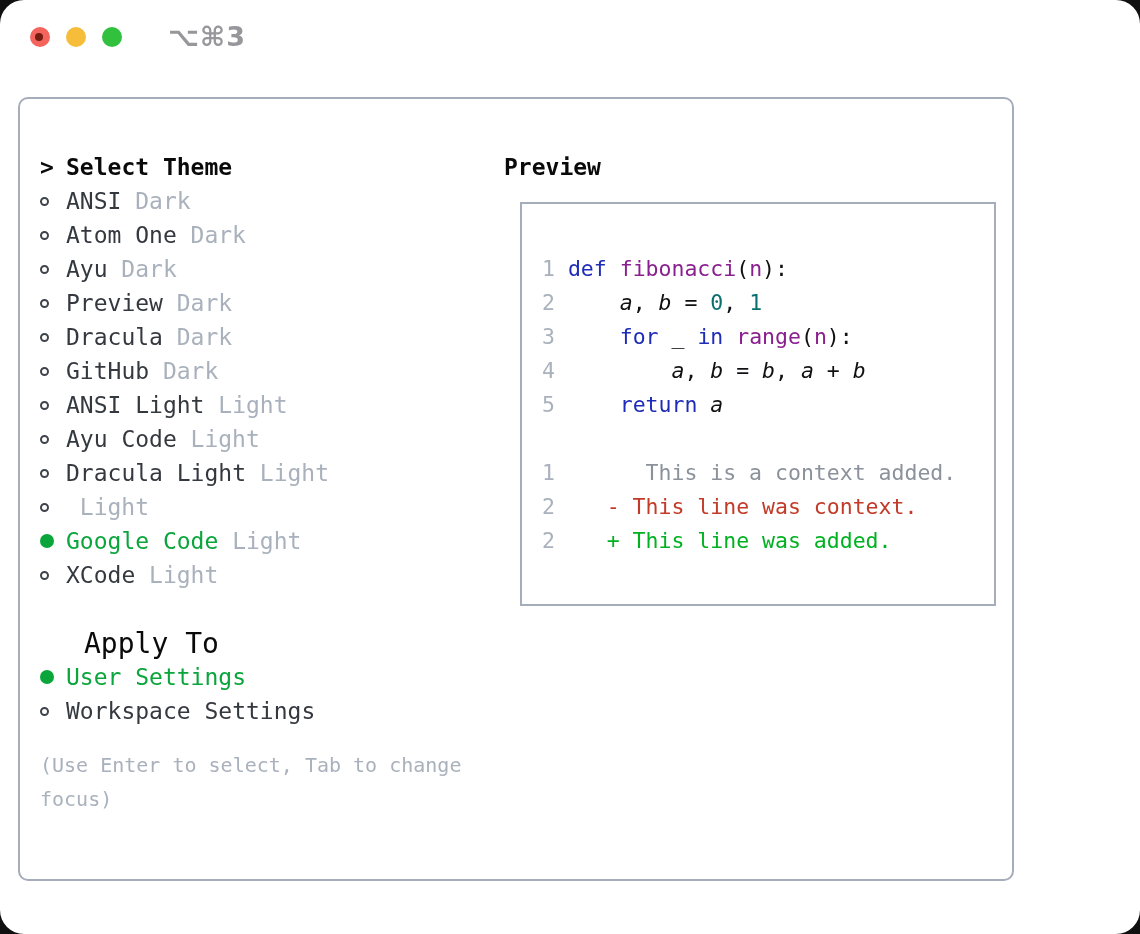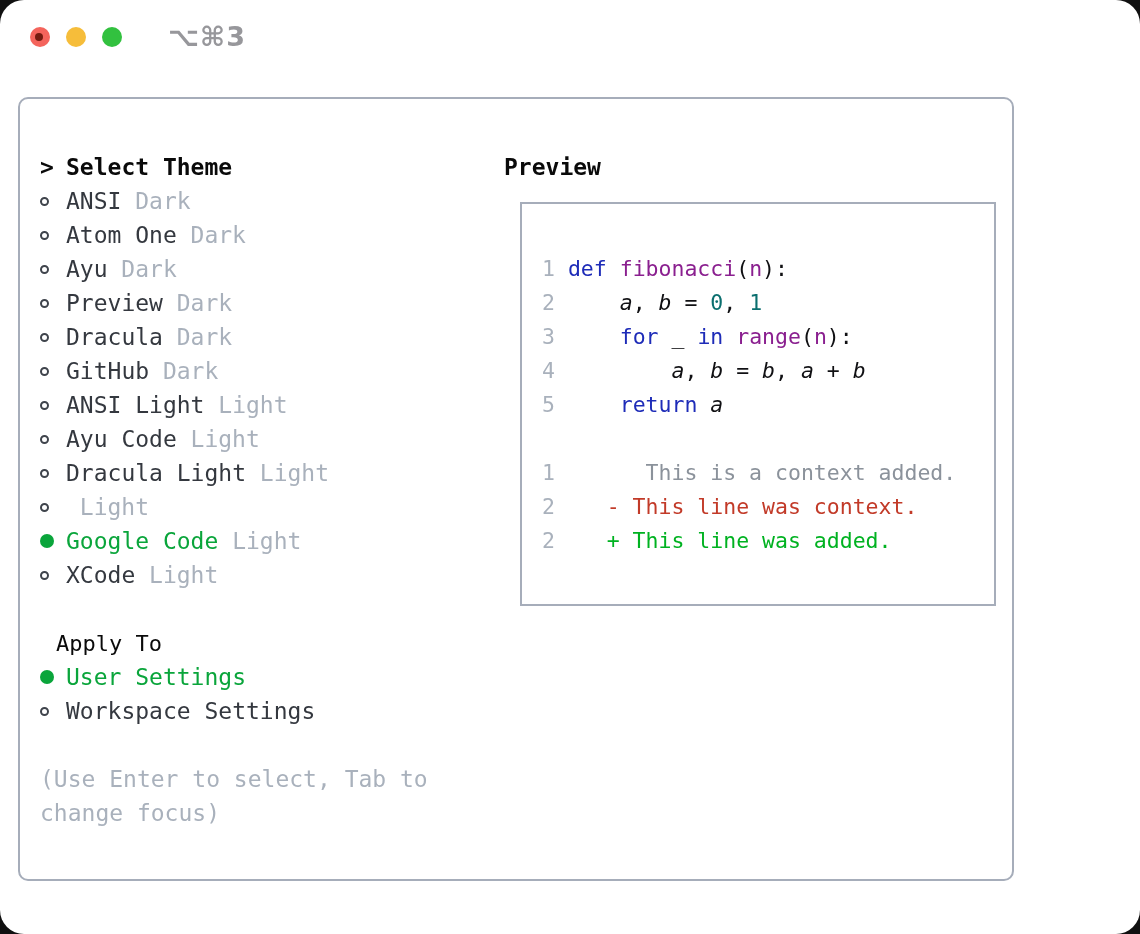--- a/index.html
+++ b/index.html
@@ -51,22 +51,22 @@
   .row{height:34px;display:flex;align-items:center;font-size:23px;color:var(--item-text);cursor:default;}
   .marker{width:26px;display:flex;align-items:center;flex:none;}
   .title-marker{font-weight:700;color:var(--heading-black);font-size:23px;}
   .list-title{font-weight:700;color:var(--heading-black);}
   .ring{width:9px;height:9px;border:2px solid var(--ring-gray);border-radius:50%;}
   .dot{width:14px;height:14px;border-radius:50%;background:var(--accent-green);}
   .label{white-space:pre;}
   .label.selected{color:var(--accent-green);}
   .variant{color:var(--muted-gray);margin-left:0.6em;white-space:pre;}
   .spacer{height:34px;}
-  .section-title{height:34px;display:flex;align-items:center;font-size:22px;color:var(--heading-black);margin-left:16px;}
-  .hint{margin-top:34px;font-size:23px;line-height:34px;color:var(--muted-gray);width:430px;}
+  .section-title{height:34px;display:flex;align-items:center;font-size:28px;color:var(--heading-black);margin-left:44px;}
+  .hint{margin-top:20px;font-size:20px;line-height:34px;color:var(--muted-gray);width:430px;}
   
   .preview-title{
     position:absolute;left:484px;top:51px;height:34px;display:flex;align-items:center;
     font-size:23px;font-weight:700;color:var(--heading-black);
   }
   .preview-box{
     position:absolute;left:500px;top:103px;width:476px;height:404px;
     border:2px solid var(--border-gray);background:#fff;
     padding:48px 0 0 20px;overflow:hidden;
   }

